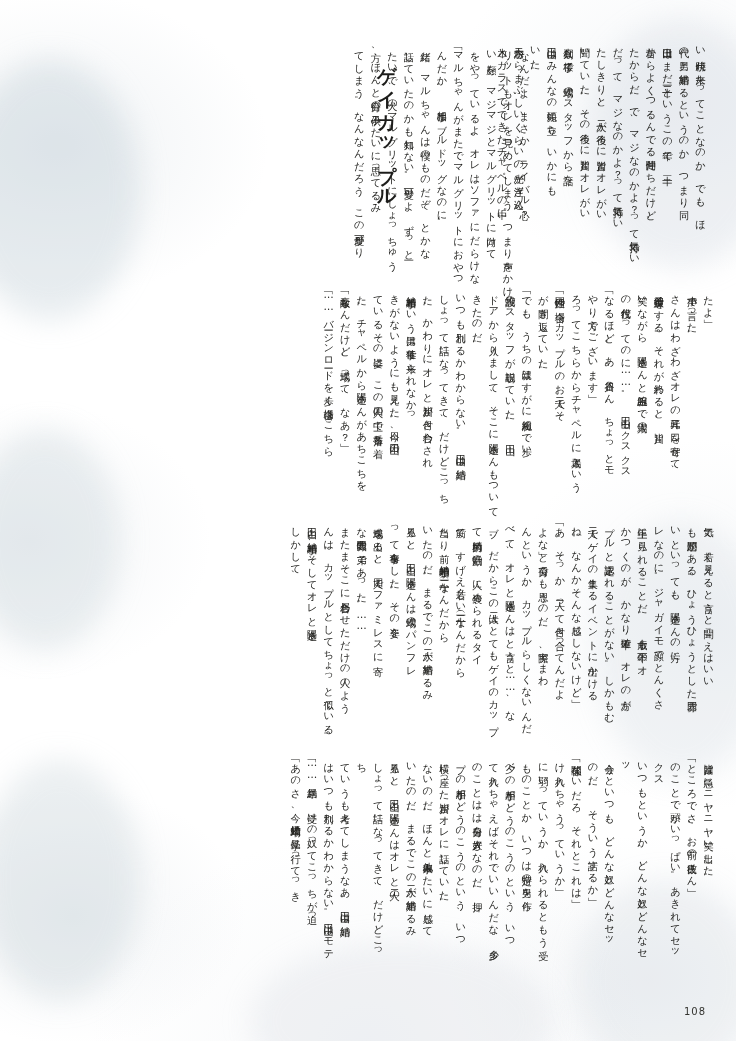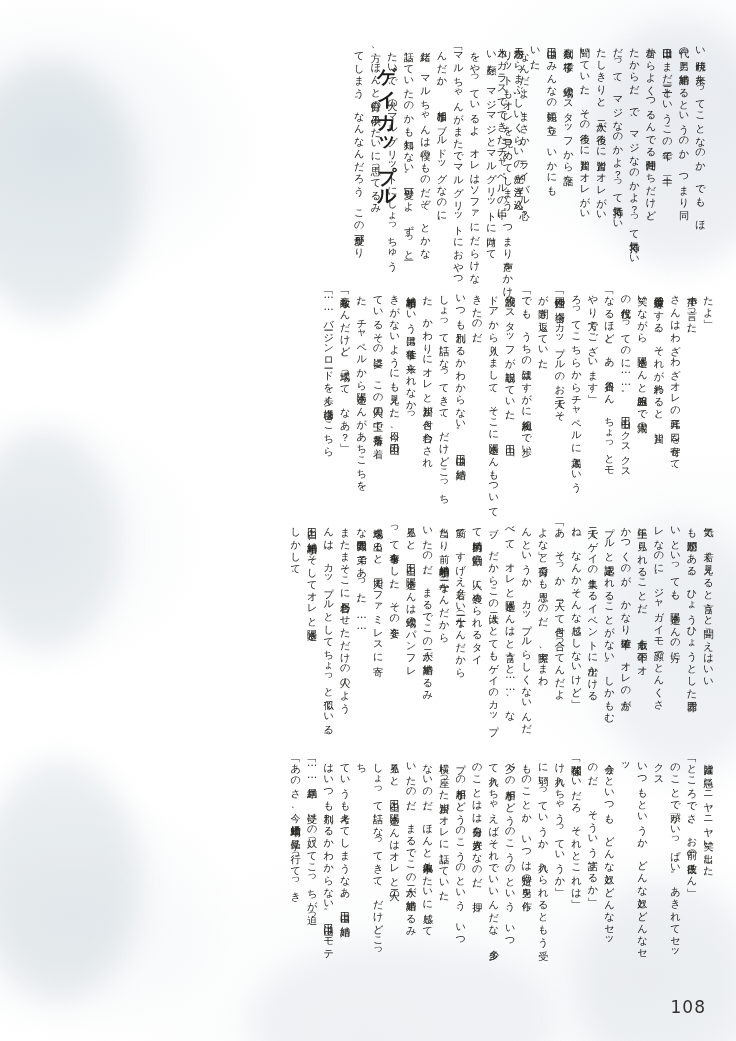--- a/index.html
+++ b/index.html
@@ -58,21 +58,21 @@
     letter-spacing: 3px;
     line-height: 1.2;
     color: #1c1c1a;
     font-family: "DejaVu Sans", "Liberation Sans", sans-serif;
   }
 
   .page-number {
     position: absolute;
     right: 30px;
     bottom: 24px;
-    font-size: 17px;
+    font-size: 10px;
     letter-spacing: 1px;
     color: #33332f;
     font-family: "DejaVu Sans", "Liberation Sans", sans-serif;
   }
 
   
   .smudge {
     position: absolute;
     border-radius: 50%;
     filter: blur(14px);

